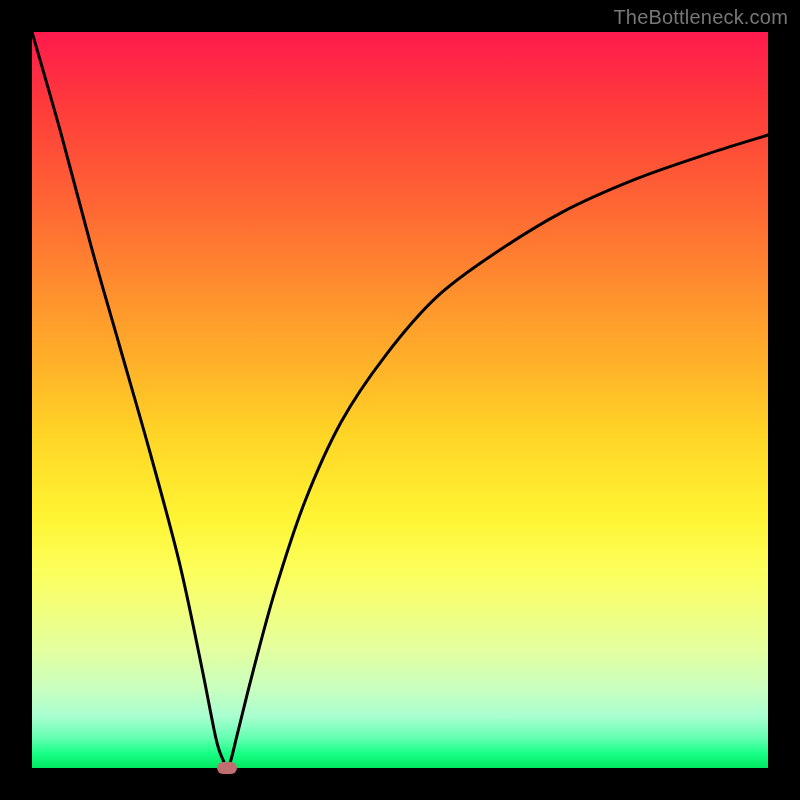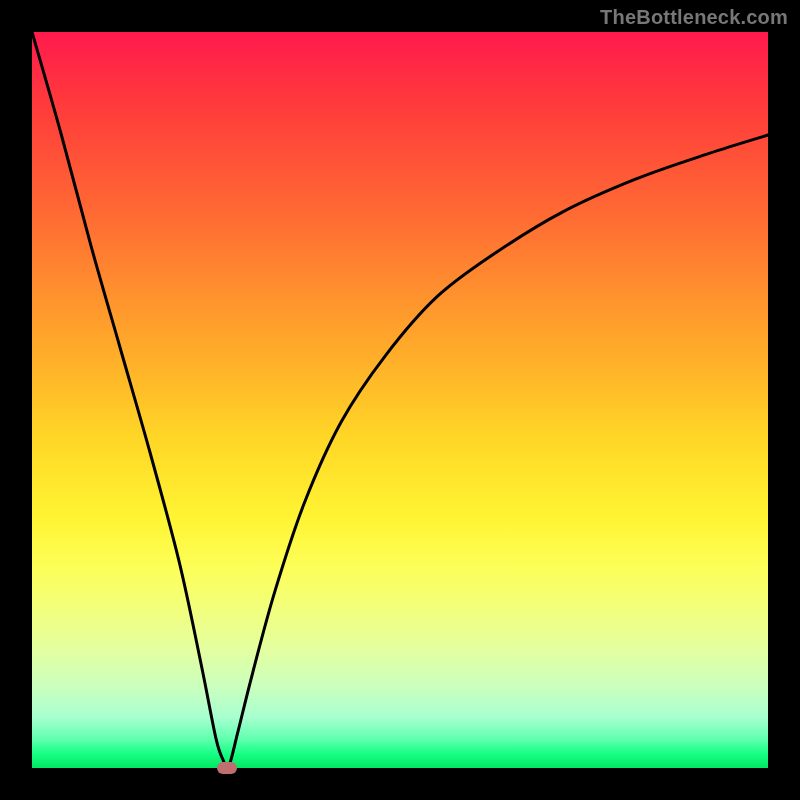--- a/index.html
+++ b/index.html
@@ -40,21 +40,21 @@
       #19ff86 98%,
       #00e861 100%
     );
   }
   .watermark {
     position: absolute;
     top: 6px;
     right: 12px;
     color: #777;
     font-size: 20px;
-    font-weight: 700;
+    font-weight: 400;
     letter-spacing: 0.2px;
   }
   svg.curve {
     position: absolute;
     left: 0;
     top: 0;
     width: 736px;
     height: 736px;
     overflow: visible;
   }

